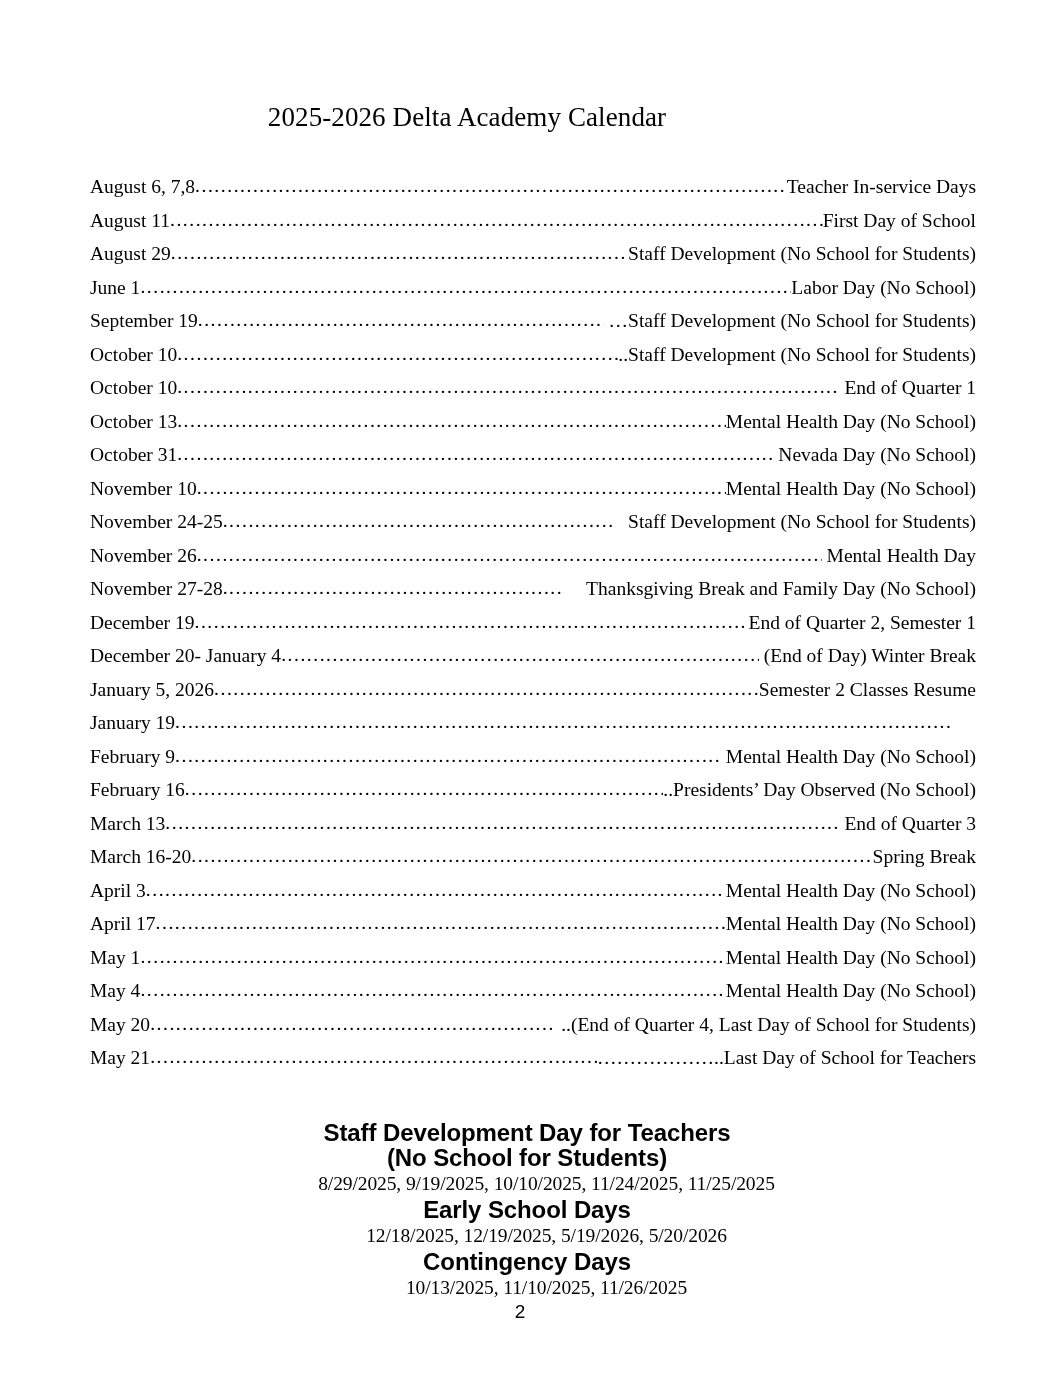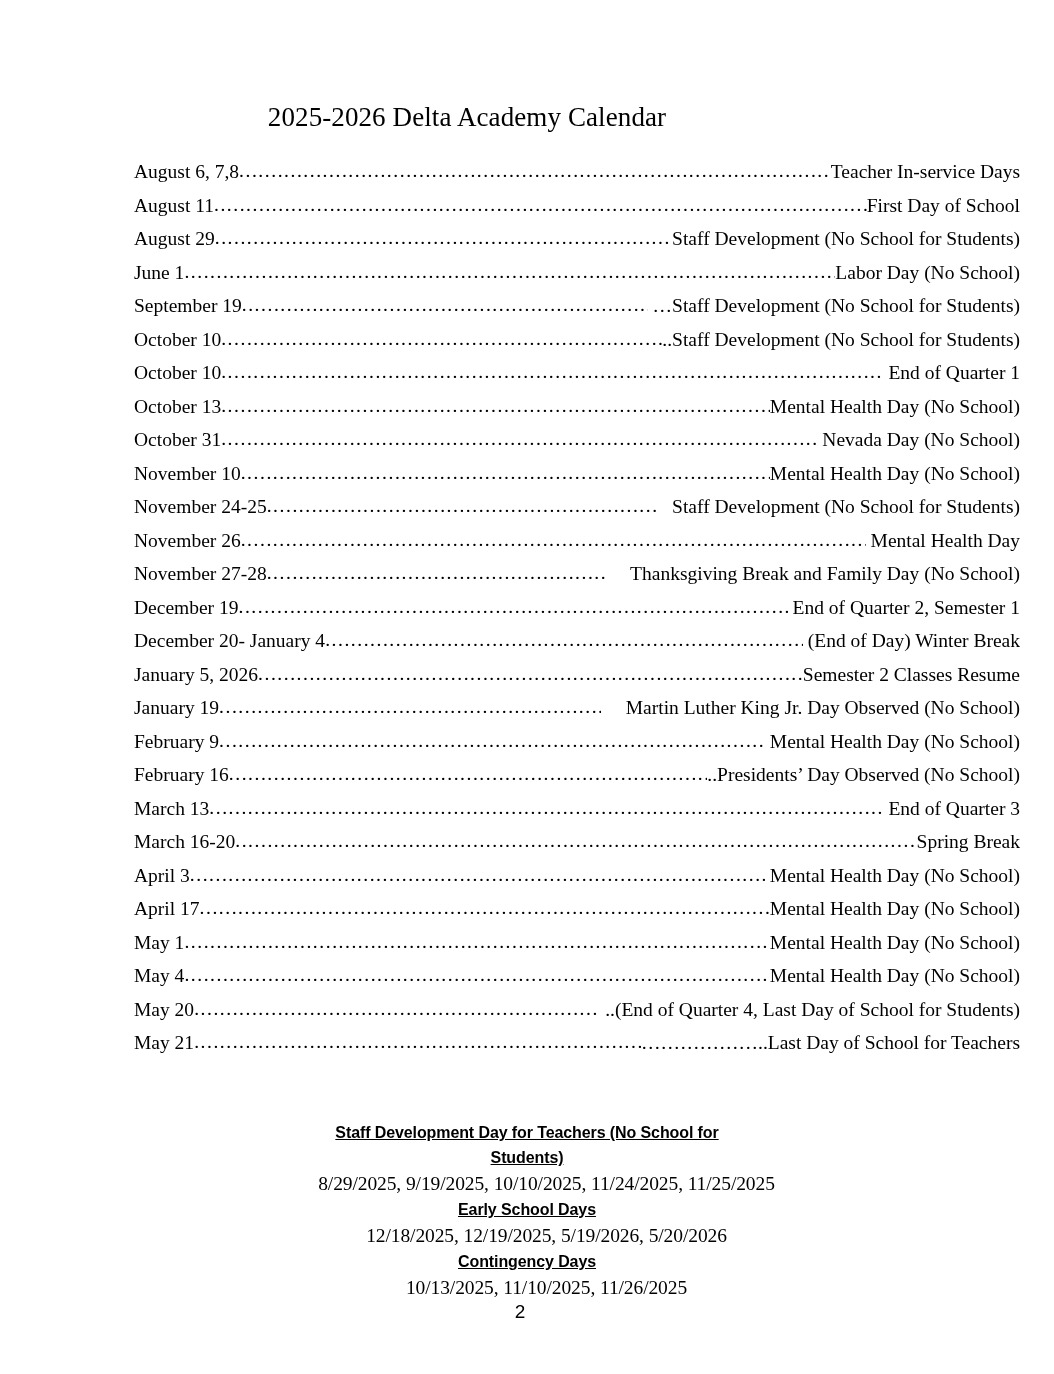--- a/index.html
+++ b/index.html
@@ -36,23 +36,22 @@
     font-size: 27px;
     line-height: 34px;
     letter-spacing: 0.1px;
     white-space: nowrap;
   }
 
   
   .entry-list {
     position: absolute;
     left: 90px;
-    top: 155px;
+    top: 170px;
     width: 886px;
-    margin-left: 44px;
   }
 
   .entry {
     display: flex;
     align-items: baseline;
     width: 100%;
     height: 33.5px;
     font-size: 19.5px;
     line-height: 33.5px;
     overflow: hidden;
@@ -94,22 +93,21 @@
   .bottom-block {
     position: absolute;
     left: 0;
     top: 1120px;
     width: 1054px;
     text-align: center;
     font-family: "Liberation Sans", "DejaVu Sans", sans-serif;
   }
   .bottom-block .bk-head {
     font-weight: bold;
-    text-decoration: underline;
-    font-size: 16px;
+    font-size: 24px;
     line-height: 25px;
     letter-spacing: -0.1px;
   }
   .bottom-block .bk-head.two-line {
     width: 430px;
     margin: 0 auto;
     white-space: normal;
   }
   .bottom-block .bk-dates {
     font-family: "Liberation Serif", "DejaVu Serif", serif;
@@ -233,21 +231,20 @@
       <div class="entry">
         <span class="date">January 5, 2026</span>
         <span class="leader"></span>
         <span class="pre"></span>
         <span class="label">Semester 2 Classes Resume</span>
       </div>
       <div class="entry">
         <span class="date">January 19</span>
         <span class="leader"></span>
         <span class="pre">     </span>
-        <span class="label">Martin Luther King Jr. Day Observed (No School)</span>
       </div>
       <div class="entry">
         <span class="date">February 9 </span>
         <span class="leader"></span>
         <span class="pre"> </span>
         <span class="label">Mental Health Day (No School)</span>
       </div>
       <div class="entry">
         <span class="date">February 16</span>
         <span class="leader"></span>

